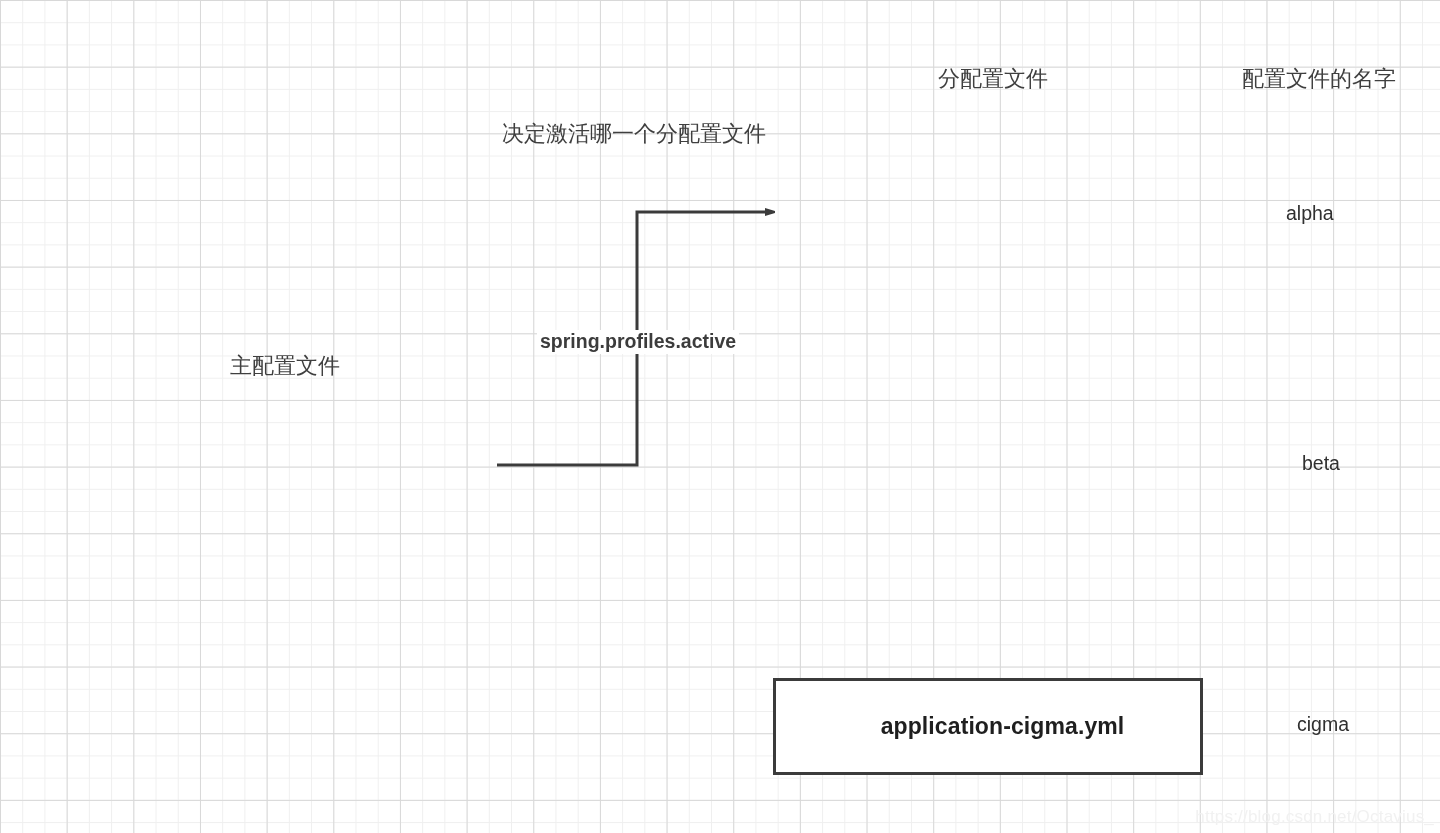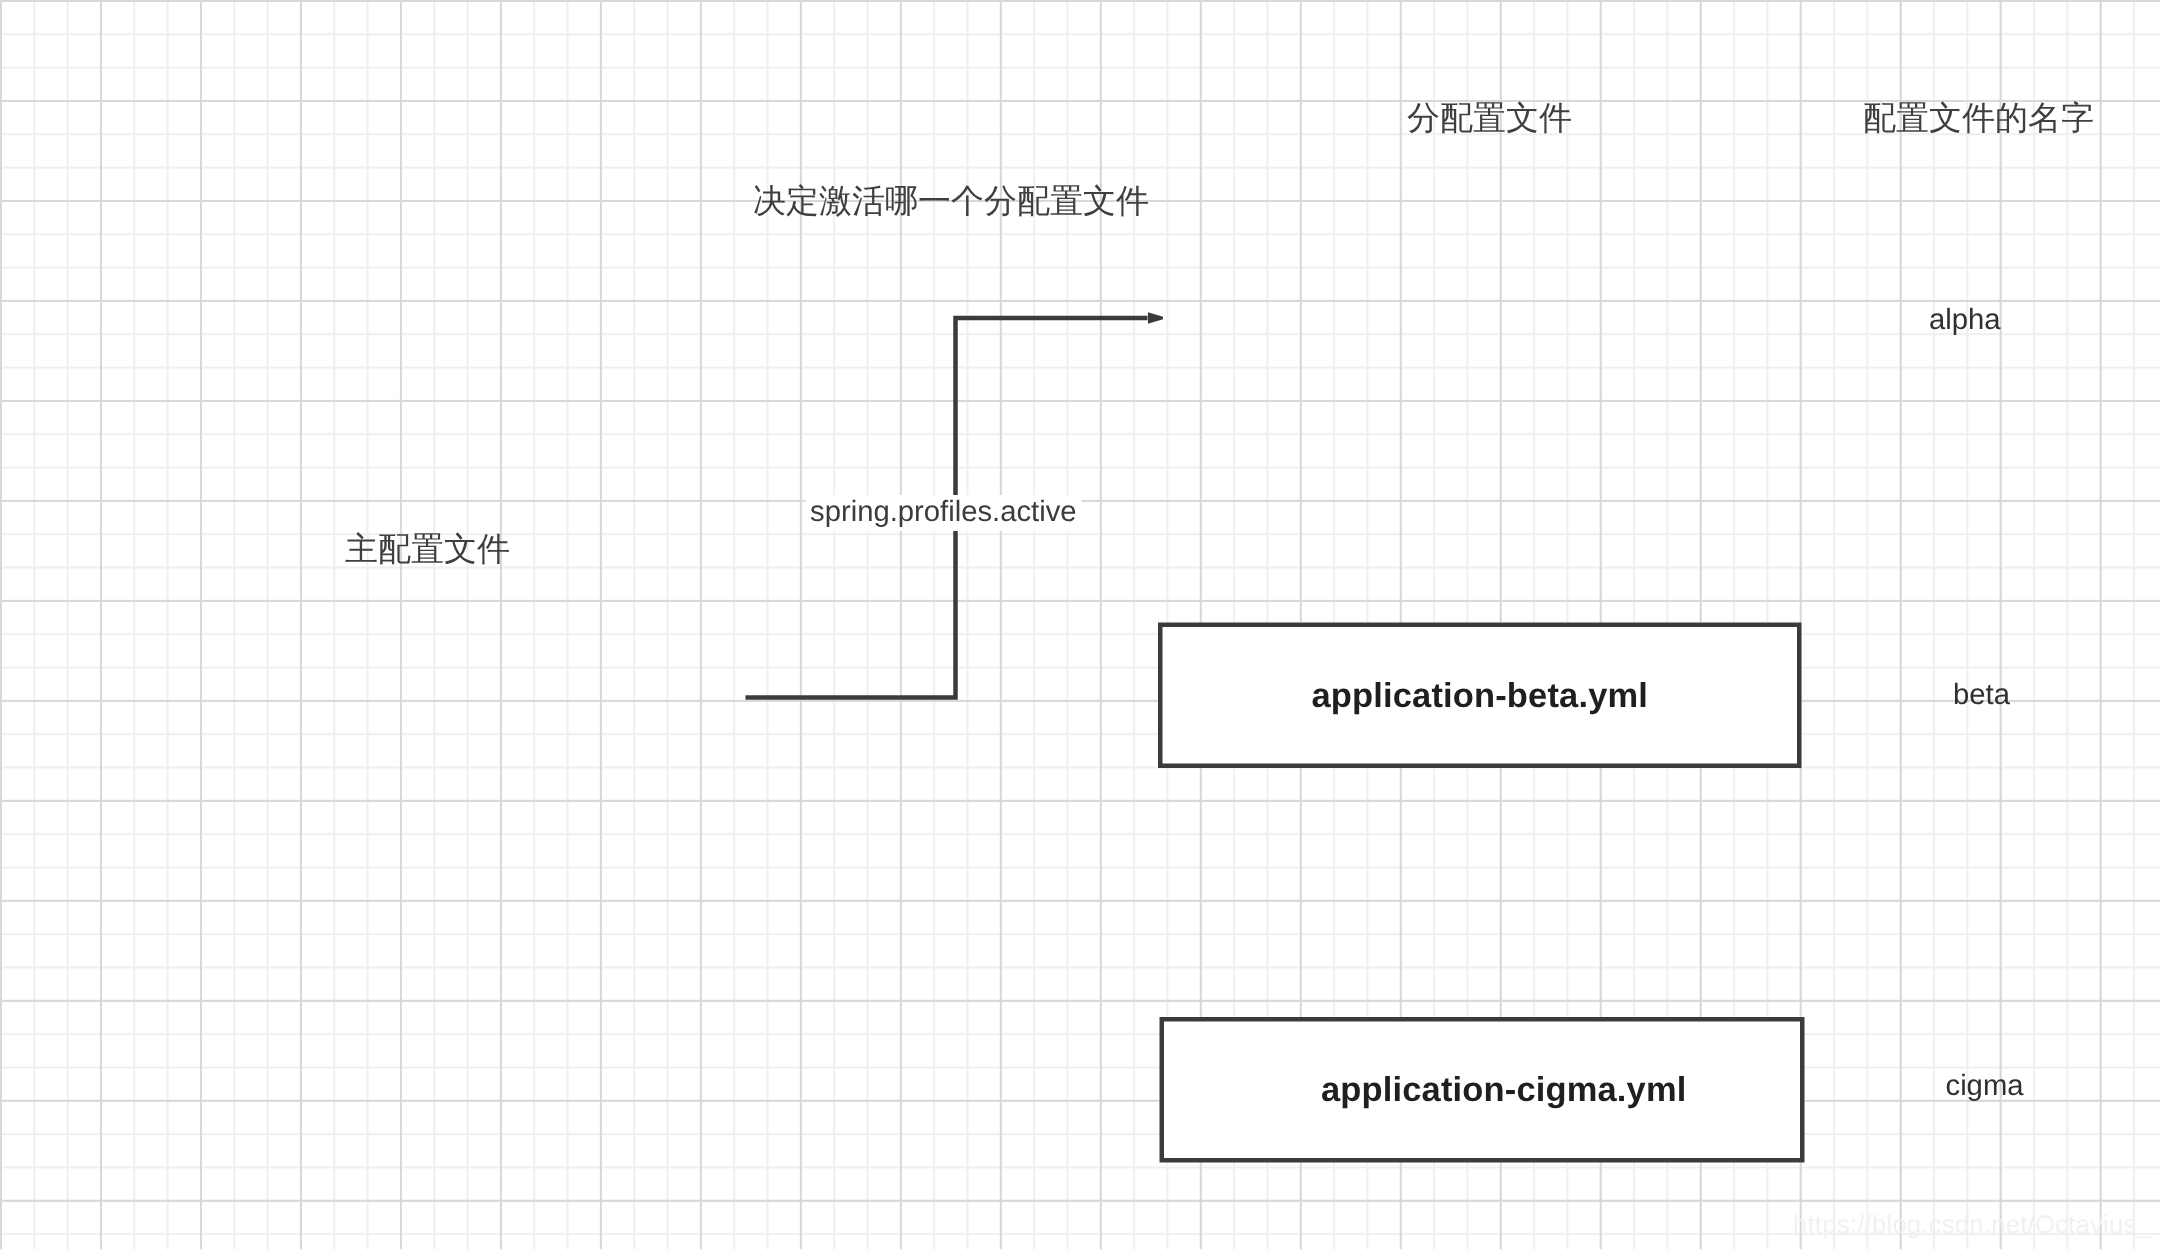--- a/index.html
+++ b/index.html
@@ -105,27 +105,24 @@
   </svg>
 
   <div class="annot cjk" style="left:502px; top:88px;margin-top:35px;">决定激活哪一个分配置文件</div>
 
   <div class="annot cjk" style="left:938px; top:68px;">分配置文件</div>
 
   <div class="annot cjk" style="left:1242px; top:68px;">配置文件的名字</div>
 
   <div class="annot cjk" style="left:230px; top:331px;margin-top:24px;">主配置文件</div>
 
-  <div class="annot edge-label" style="left:537px; top:330px;">spring.profiles.active</div>
+  <div class="annot edge-label" style="left:537px; top:330px;font-weight:bold;">spring.profiles.active</div>
 
 
 
-  <div class="node" style="left:772px; top:415px; width:429px; height:97px;">
-    <span class="node-label">application-beta.yml</span>
-  </div>
 
   <div class="node" style="left:773px; top:678px; width:430px; height:97px;padding-left:29px;">
     <span class="node-label">application-cigma.yml</span>
   </div>
 
   <div class="annot profile-name" style="left:1286px; top:204px;">alpha</div>
 
   <div class="annot profile-name" style="left:1302px; top:454px;">beta</div>
 
   <div class="annot profile-name" style="left:1297px; top:715px;">cigma</div>

